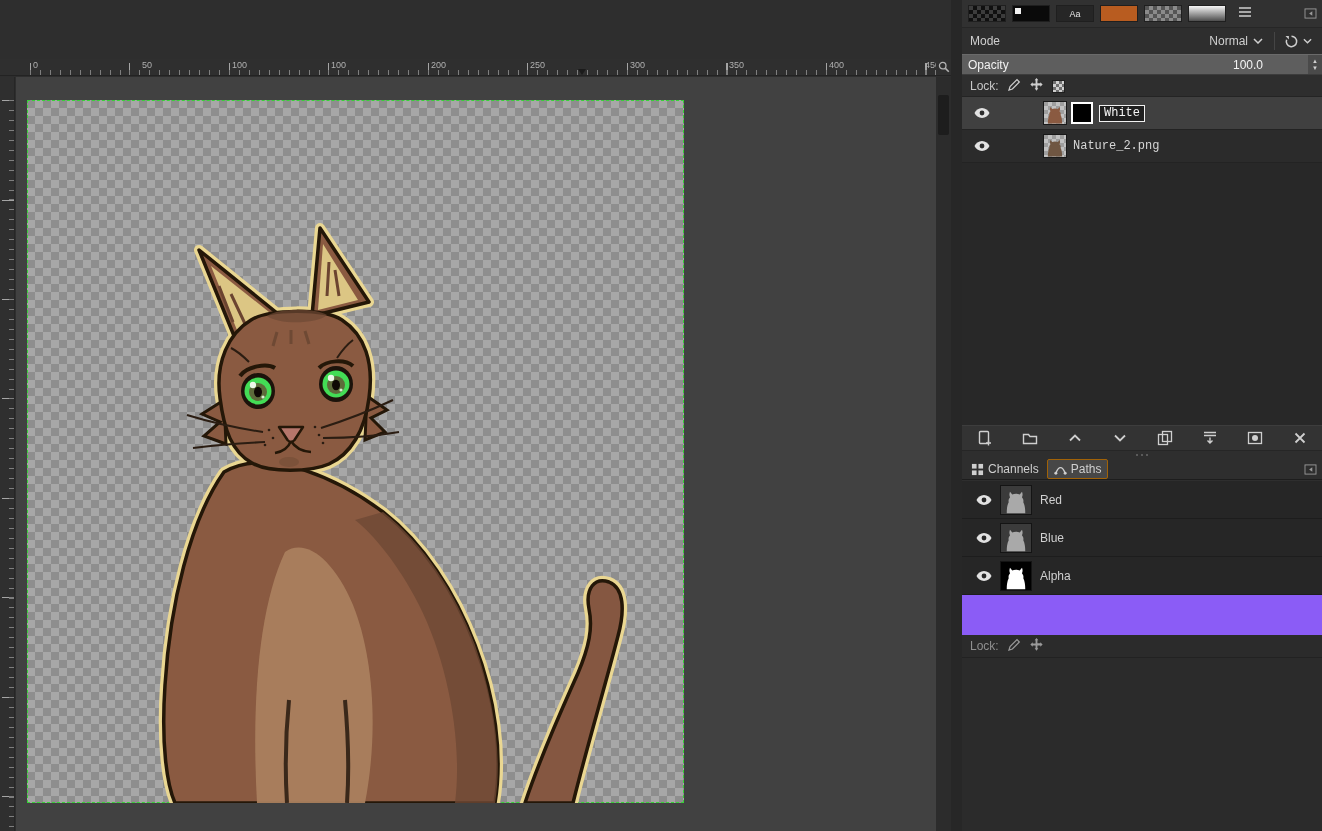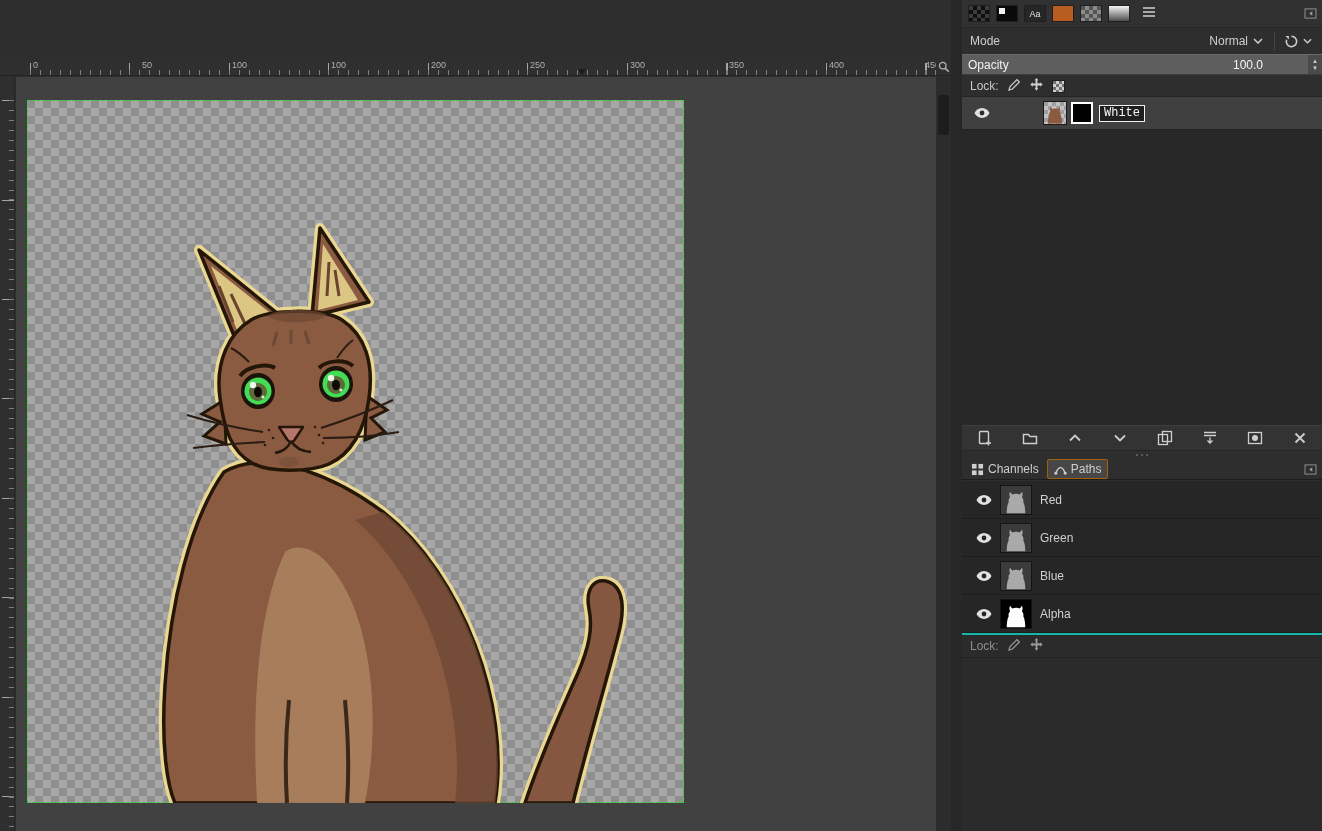--- a/index.html
+++ b/index.html
@@ -35,21 +35,21 @@
     background:repeating-conic-gradient(#a7a7a7 0% 25%, #8e8e8e 0% 50%);
     background-size:16px 16px;
     outline:1px dashed #36d336; outline-offset:-1px; }
   .gimp-canvas svg.catart { position:absolute; left:0; top:0; width:100%; height:100%; }
 
   
   .splitter { position:absolute; left:951px; top:0; width:11px; height:831px; background:#272727; }
   .dock { position:absolute; left:962px; top:0; width:360px; height:831px; background:#2e2e2e; font-size:12px; }
 
   .tabbar { position:absolute; left:0; top:0; width:100%; height:28px; background:#313131; display:flex; align-items:center; gap:6px; padding:0 6px; border-bottom:1px solid #262626; }
-  .mini-tab { width:22px; height:17px; border:1px solid #1f1f1f; display:flex; align-items:center; justify-content:center; font-size:9px; color:#e5e5e5; overflow:hidden; }
+  .mini-tab { width:38px; height:17px; border:1px solid #1f1f1f; display:flex; align-items:center; justify-content:center; font-size:9px; color:#e5e5e5; overflow:hidden; }
   .mt-pattern { background:repeating-conic-gradient(#101010 0% 25%, #3c3c3c 0% 50%); background-size:8px 8px; }
   .mt-fg { background:#0a0a0a; position:relative; } .mt-fg::after{content:""; position:absolute; left:2px; top:2px; width:6px; height:6px; background:#f2f2f2;}
   .mt-fonts { background:#262626; }
   .mt-hist { background:#b85c20; }
   .mt-check { background:repeating-conic-gradient(#8b8b8b 0% 25%, #555 0% 50%); background-size:8px 8px; }
   .mt-grad { background:linear-gradient(180deg,#f5f5f5,#4d4d4d); }
   .tab-menu { margin-left:6px; }
   .corner-btn { position:absolute; right:5px; display:flex; align-items:center; }
 
   .mode-row { position:absolute; left:0; top:28px; width:100%; height:26px; display:flex; align-items:center; padding:0 8px; background:#2e2e2e; }
@@ -84,21 +84,21 @@
   .layers-toolbar { position:absolute; left:0; top:425px; width:100%; height:26px; background:#333333; border-top:1px solid #3d3d3d; border-bottom:1px solid #262626; display:flex; align-items:center; justify-content:space-around; }
   .tool-btn { width:24px; height:22px; display:flex; align-items:center; justify-content:center; border-radius:2px; }
 
   .dots-handle { position:absolute; left:0; top:451px; width:100%; height:8px; display:flex; align-items:center; justify-content:center; gap:3px; }
   .dots-handle i { width:2px; height:2px; background:#6a6a6a; border-radius:50%; display:block; }
 
   .subtabs { position:absolute; left:0; top:459px; width:100%; height:21px; background:#2e2e2e; border-bottom:1px solid #1d1d1d; display:flex; align-items:center; padding-left:3px; gap:2px; }
   .subtab { display:flex; align-items:center; gap:4px; padding:2px 6px; color:#cfcfcf; border-radius:2px; }
   .subtab.boxed { background:#474747; border:1px solid #a16207; }
 
-  .channels-list { position:absolute; left:0; top:481px; width:100%; height:154px; background:#14b8a6; }
+  .channels-list { position:absolute; left:0; top:481px; width:100%; height:154px; background:#8b5cf6; }
   .channel-row { height:38px; display:flex; align-items:center; border-bottom:1px solid #1d1d1d; background:#262626; }
   .channel-row .row-eye { margin-left:14px; }
   .channel-thumb { width:32px; height:30px; margin-left:8px; background:#3b3b3b; border:1px solid #141414; display:flex; align-items:flex-end; justify-content:center; overflow:hidden; }
   .channel-thumb svg { width:26px; height:26px; fill:#a9a9a9; }
   .channel-thumb.alpha { background:#000; } .channel-thumb.alpha svg { fill:#ffffff; }
   .channel-name { margin-left:8px; color:#d0d0d0; }
 
   .channels-lock { position:absolute; left:0; top:635px; width:100%; height:23px; display:flex; align-items:center; gap:9px; padding:0 8px; background:#2b2b2b; border-bottom:1px solid #222; }
   .channels-lock .lock-label { color:#8f8f8f; }
   .channels-rest { position:absolute; left:0; top:658px; width:100%; height:173px; background:#2b2b2b; }
@@ -307,20 +307,34 @@
             </svg>
         </span>
         <span class="layer-thumb">
             <svg class="cat-mini">
               <use href="#cat-sil"></use>
             </svg>
           </span>
         <span class="mask-thumb"></span>
         <span class="name-edit">White</span>
       </div>
+      <div class="layer-row">
+        <span class="row-eye">
+          <svg width="16" height="10" viewBox="0 0 16 10">
+              <path d="M8 0C4.5 0 1.8 2.2.5 5 1.8 7.8 4.5 10 8 10s6.2-2.2 7.5-5C14.2 2.2 11.5 0 8 0z" fill="#e2e2e2"></path>
+              <circle cx="8" cy="5" r="2.4" fill="#2b2b2b"></circle>
+            </svg>
+        </span>
+        <span class="layer-thumb">
+            <svg class="cat-mini dim">
+              <use href="#cat-sil"></use>
+            </svg>
+          </span>
+        <span class="layer-name">Nature_2.png</span>
+      </div>
     </div>
 
     <div class="layers-toolbar">
       <span class="tool-btn">
         <svg width="16" height="16" viewBox="0 0 16 16" fill="none" stroke="#cfcfcf" stroke-width="1.4">
             <rect x="2.5" y="1.5" width="9" height="12" rx="1"></rect>
             <path d="M11.5 10.5v5M9 13h5"></path>
           </svg>
       </span>
       <span class="tool-btn">
@@ -414,43 +428,29 @@
           <svg width="16" height="10" viewBox="0 0 16 10">
               <path d="M8 0C4.5 0 1.8 2.2.5 5 1.8 7.8 4.5 10 8 10s6.2-2.2 7.5-5C14.2 2.2 11.5 0 8 0z" fill="#e2e2e2"></path>
               <circle cx="8" cy="5" r="2.4" fill="#262626"></circle>
             </svg>
         </span>
         <span class="channel-thumb">
             <svg>
               <use href="#cat-sil"></use>
             </svg>
           </span>
-        <span class="channel-name">Green</span>
+        <span class="channel-name">Blue</span>
       </div>
       <div class="channel-row">
         <span class="row-eye">
           <svg width="16" height="10" viewBox="0 0 16 10">
               <path d="M8 0C4.5 0 1.8 2.2.5 5 1.8 7.8 4.5 10 8 10s6.2-2.2 7.5-5C14.2 2.2 11.5 0 8 0z" fill="#e2e2e2"></path>
               <circle cx="8" cy="5" r="2.4" fill="#262626"></circle>
             </svg>
         </span>
-        <span class="channel-thumb">
-            <svg>
-              <use href="#cat-sil"></use>
-            </svg>
-          </span>
-        <span class="channel-name">Blue</span>
-      </div>
-      <div class="channel-row">
-        <span class="row-eye">
-          <svg width="16" height="10" viewBox="0 0 16 10">
-              <path d="M8 0C4.5 0 1.8 2.2.5 5 1.8 7.8 4.5 10 8 10s6.2-2.2 7.5-5C14.2 2.2 11.5 0 8 0z" fill="#e2e2e2"></path>
-              <circle cx="8" cy="5" r="2.4" fill="#262626"></circle>
-            </svg>
-        </span>
         <span class="channel-thumb alpha">
             <svg>
               <use href="#cat-sil"></use>
             </svg>
           </span>
         <span class="channel-name">Alpha</span>
       </div>
     </div>
 
     <div class="channels-lock">

